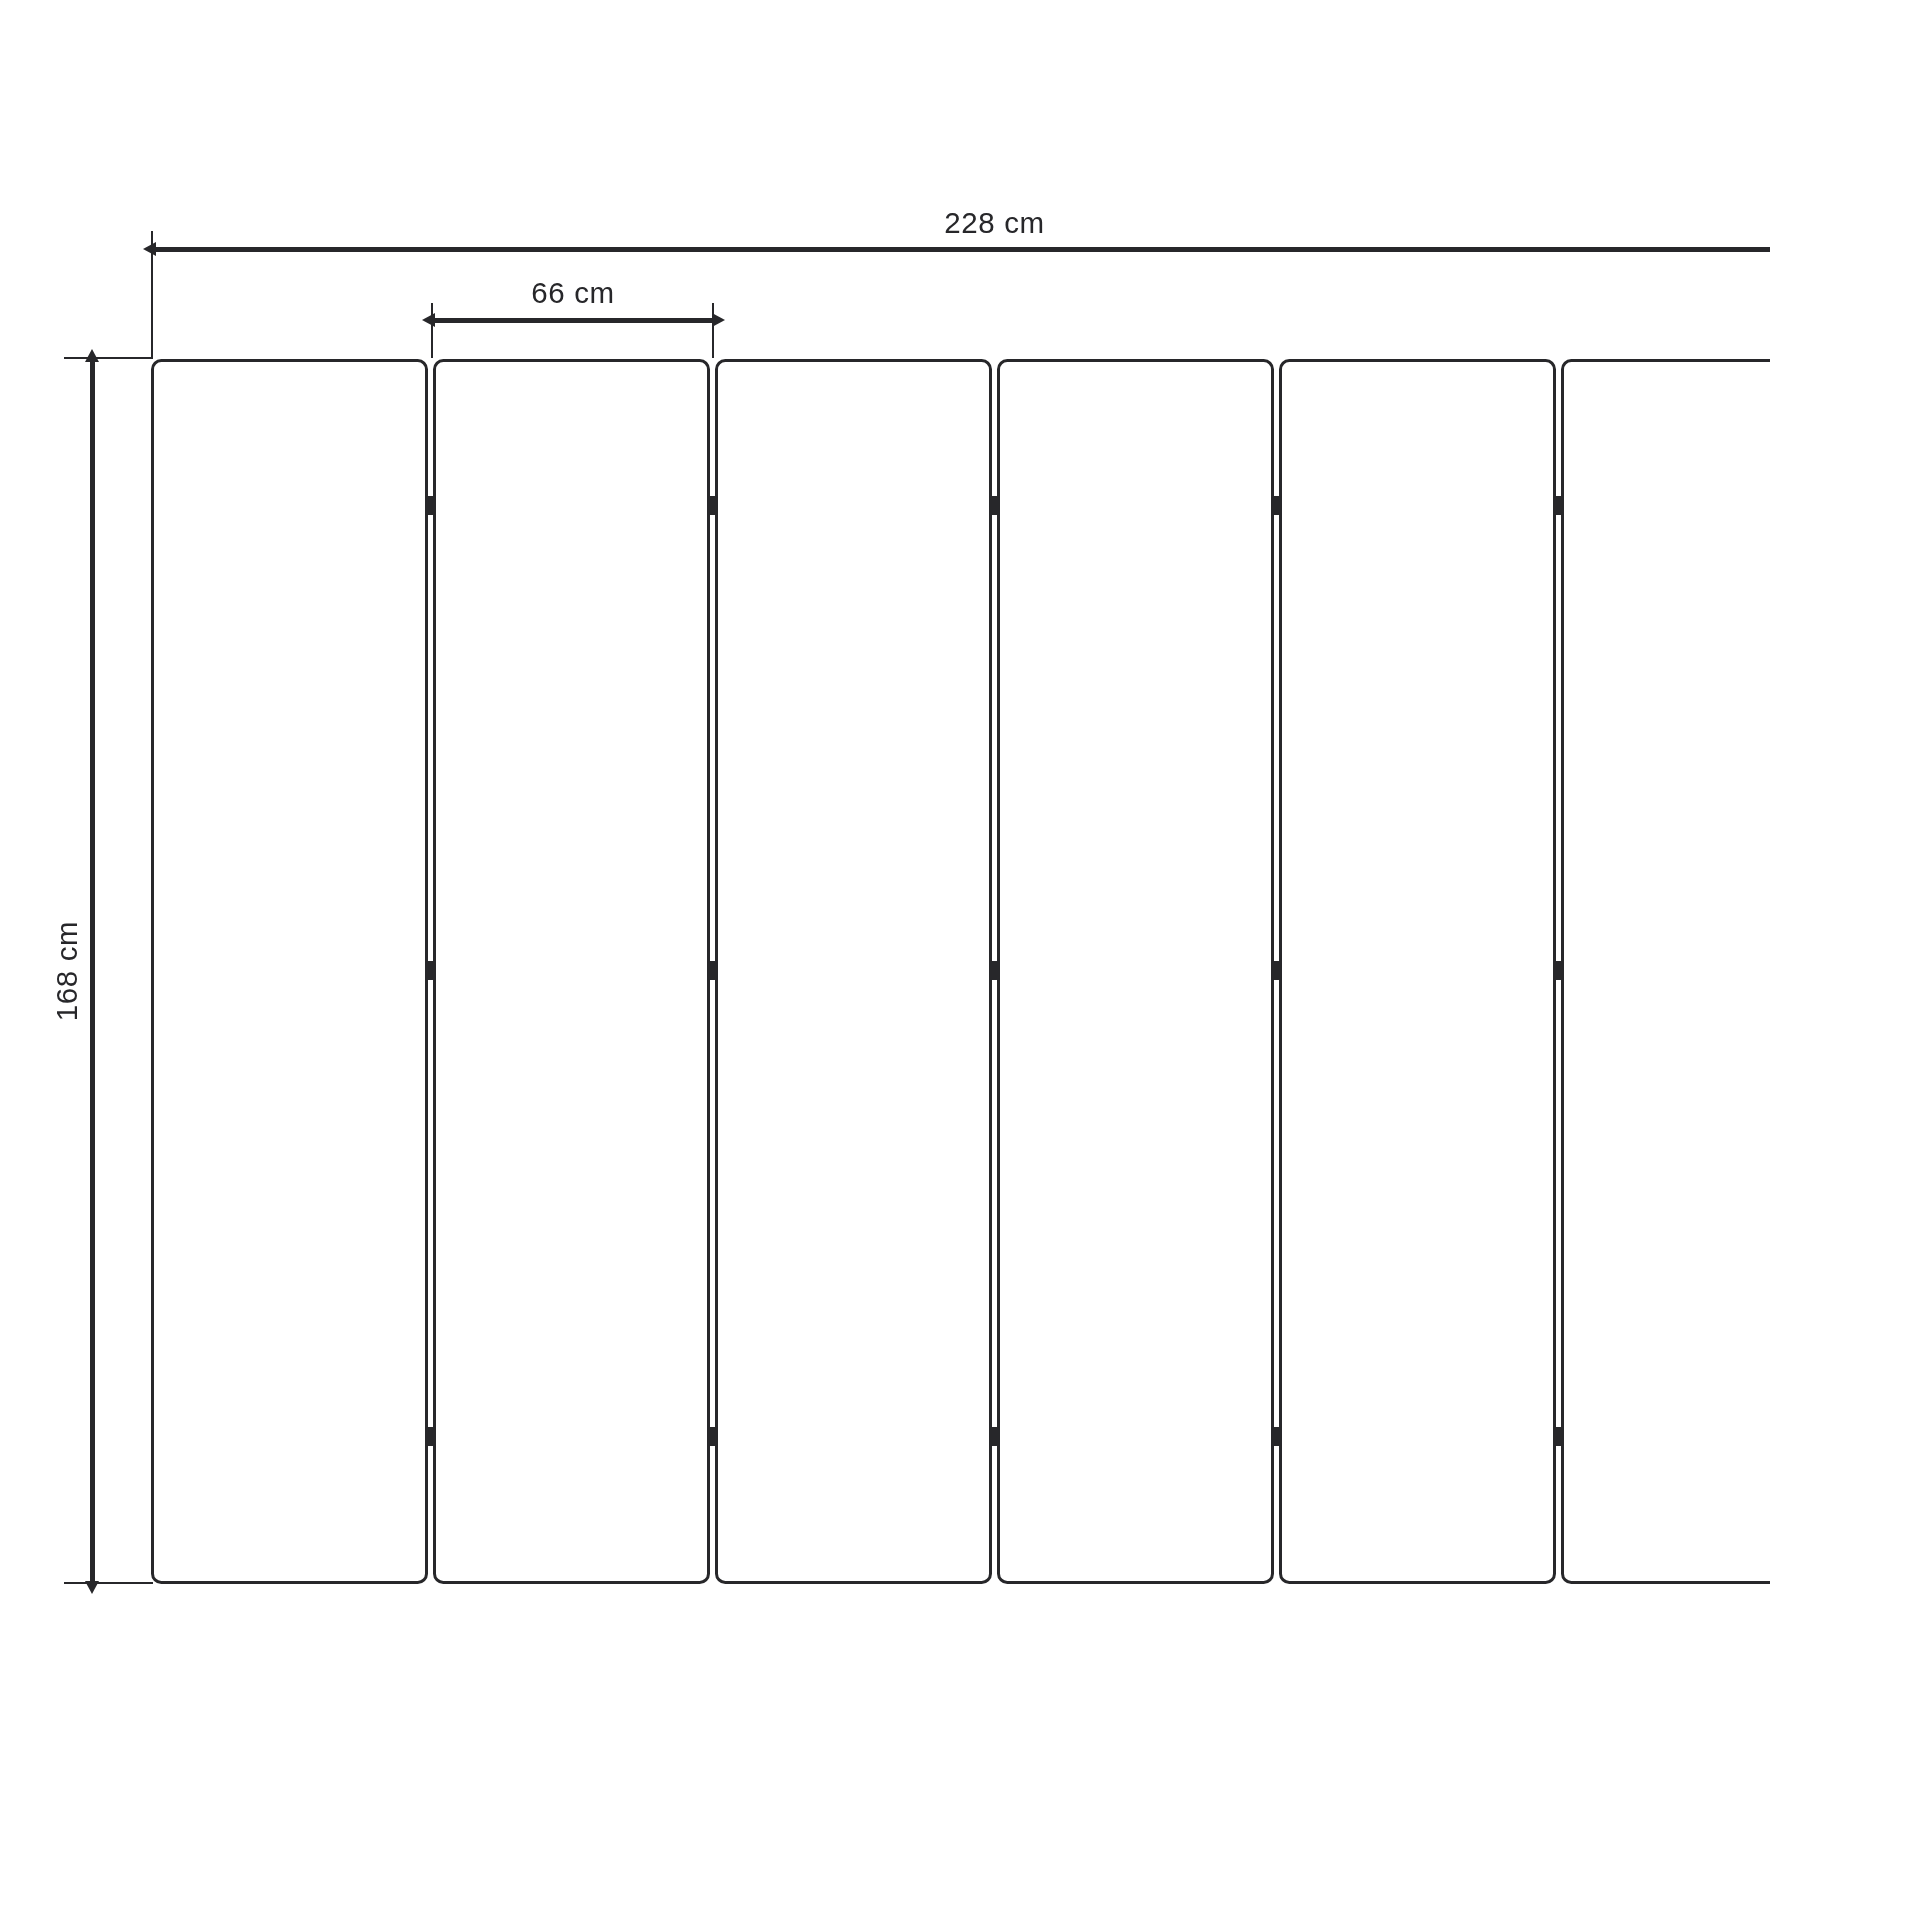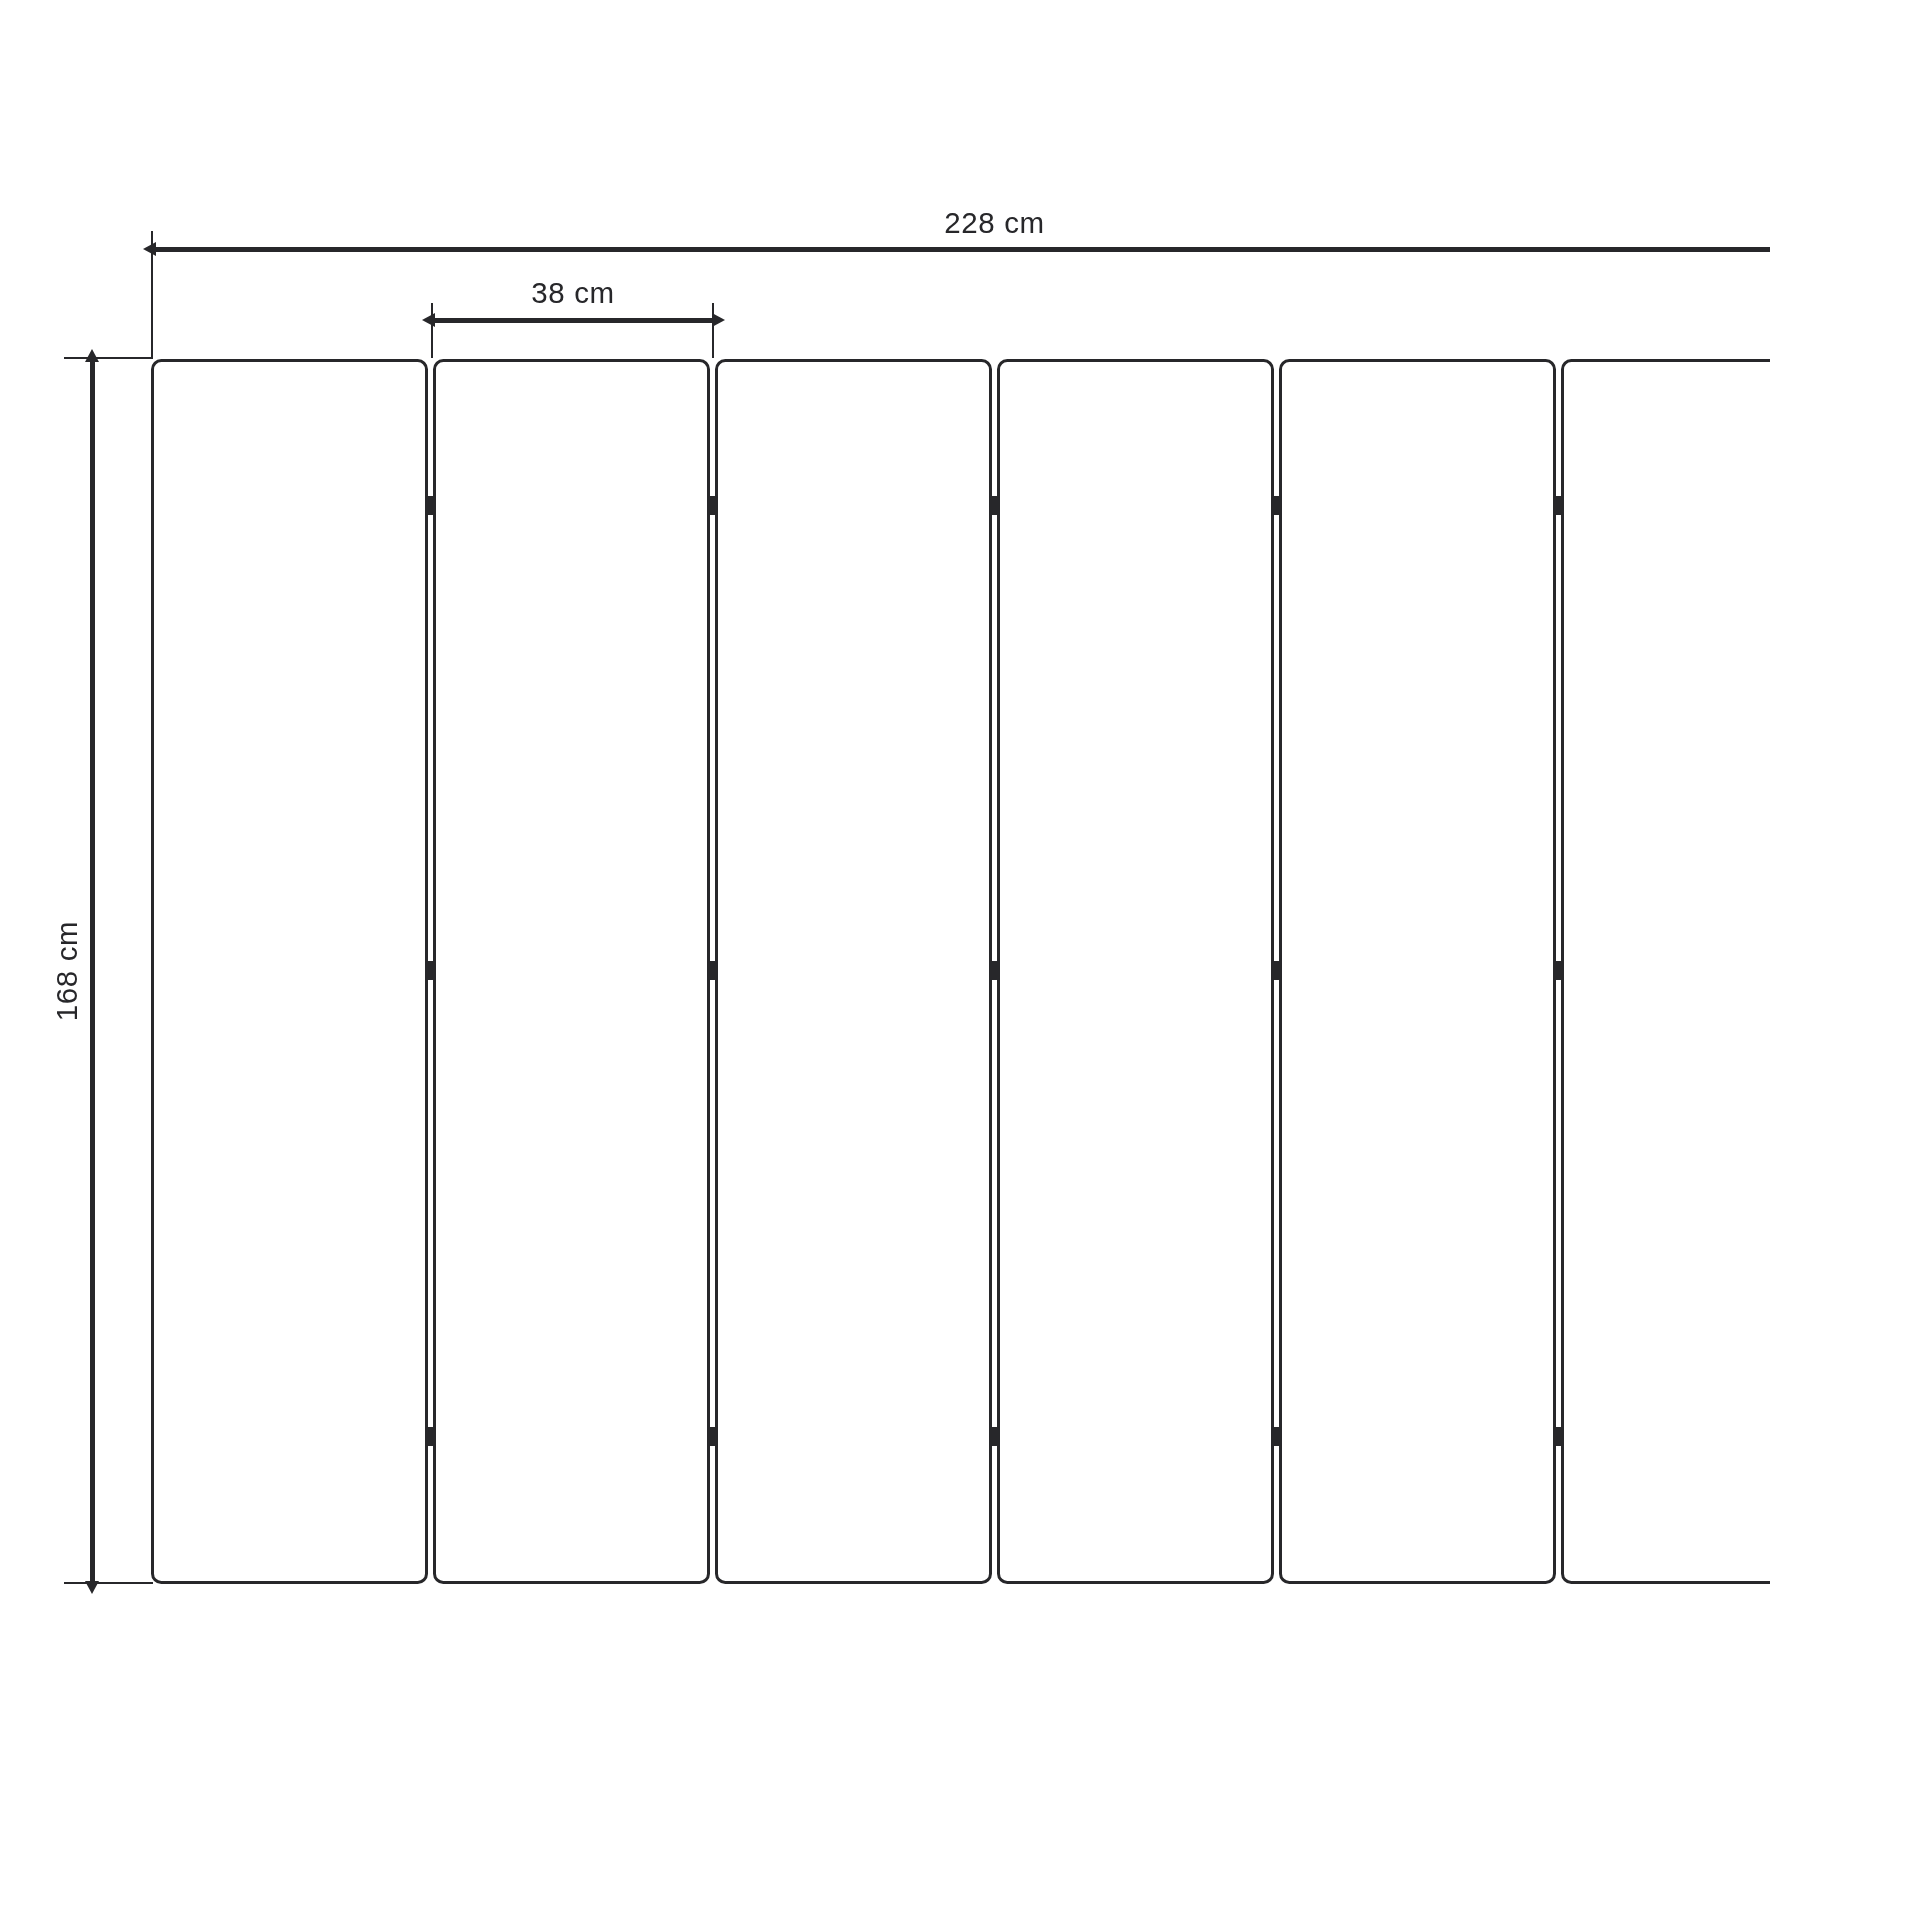--- a/index.html
+++ b/index.html
@@ -84,21 +84,21 @@
 <div class="canvas">
 
   <div class="label label-total">228 cm</div>
   <div class="dim dim-h dim-total">
     <span class="ah ah-w"></span>
     <span class="ah ah-e"></span>
   </div>
   <div class="ext ext-total-left"></div>
   <div class="ext ext-total-right"></div>
 
-  <div class="label label-panel">38 cm</div>
+  <div class="label label-panel">66 cm</div>
   <div class="dim dim-h dim-panel">
     <span class="ah ah-w"></span>
     <span class="ah ah-e"></span>
   </div>
   <div class="ext ext-panel-left"></div>
   <div class="ext ext-panel-right"></div>
 
   <div class="label label-height">168 cm</div>
   <div class="dim dim-v dim-height">
     <span class="ah ah-n"></span>

